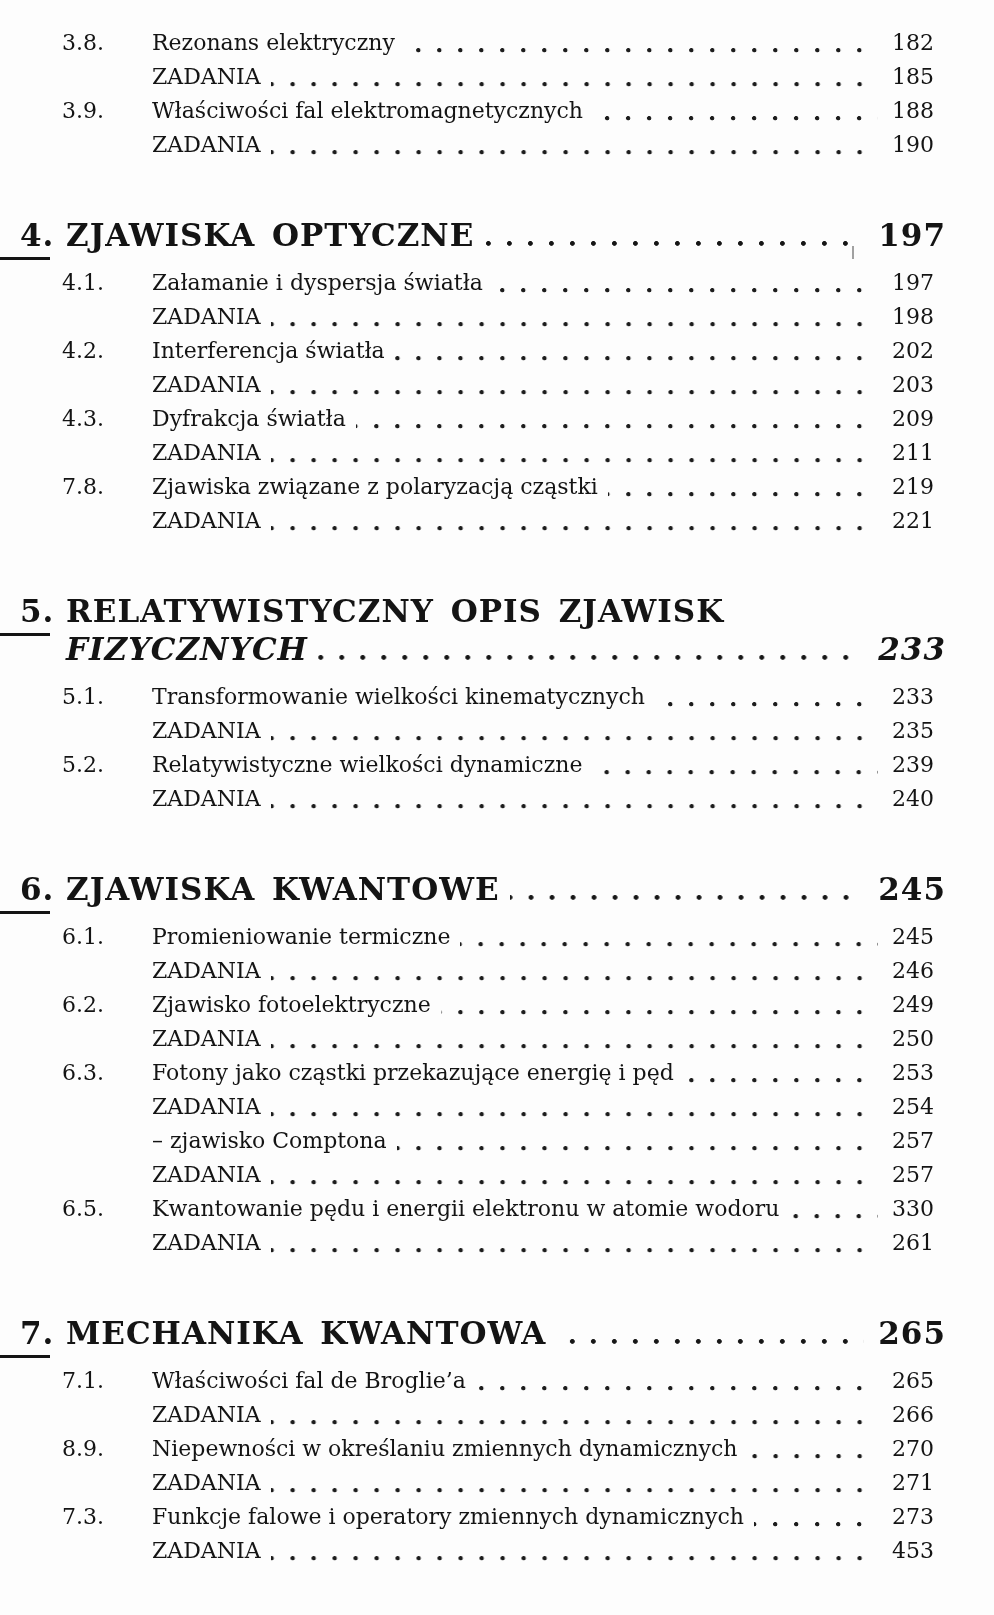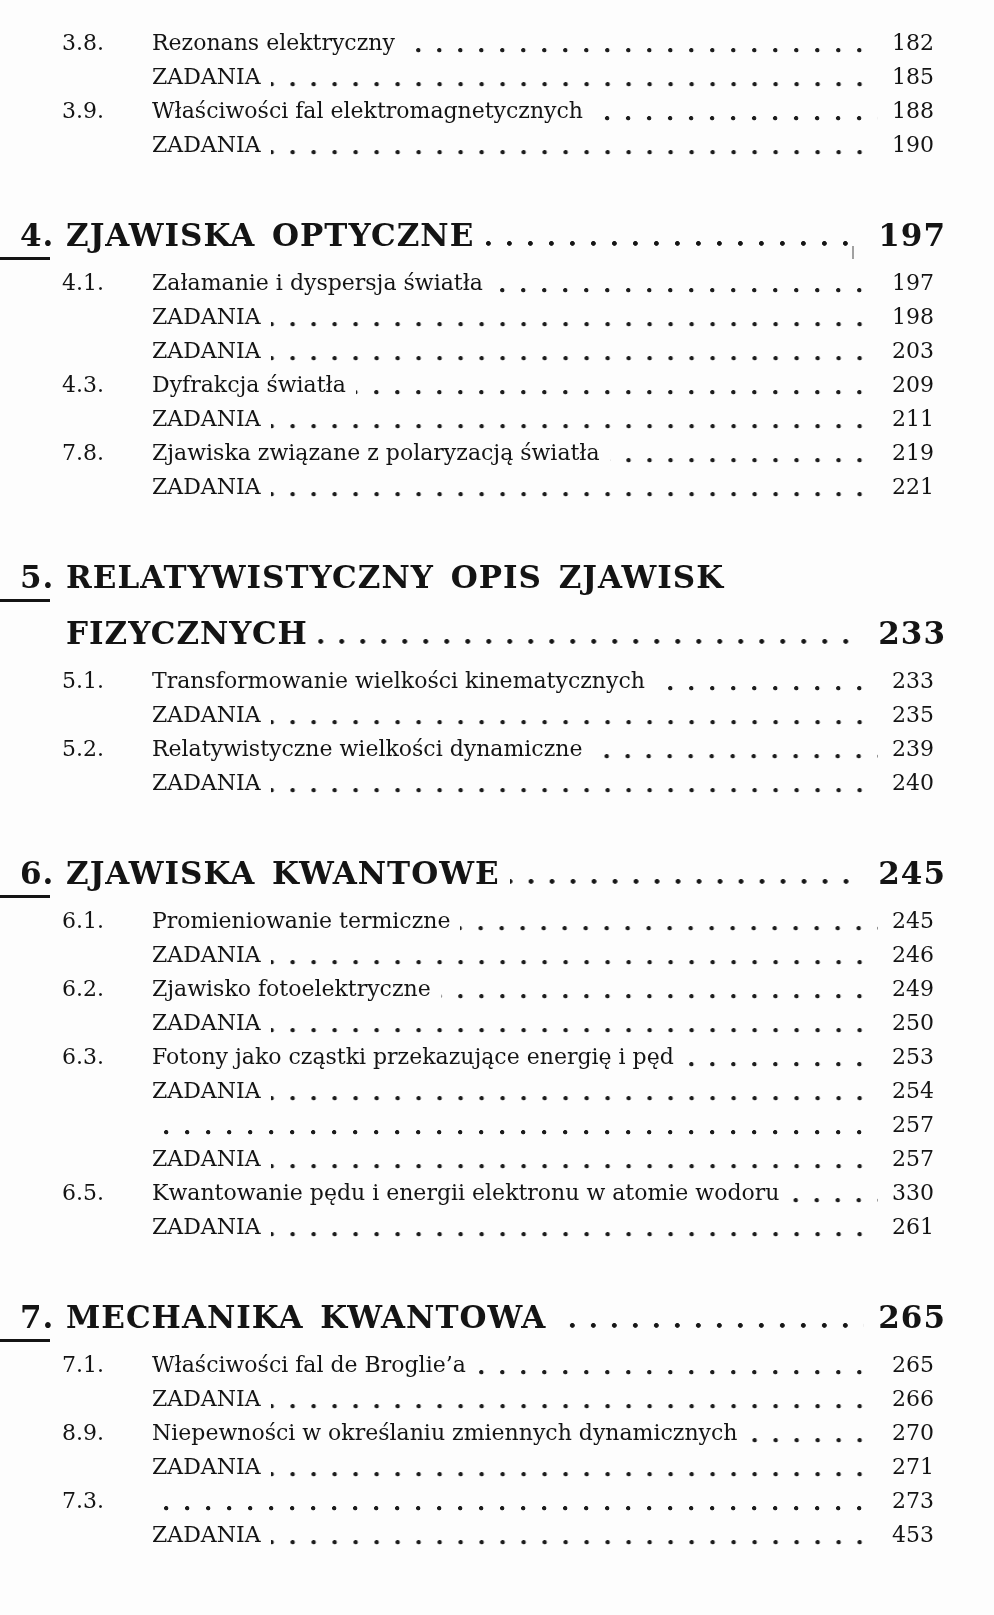--- a/index.html
+++ b/index.html
@@ -65,21 +65,21 @@
     line-height: 38px;
     letter-spacing: 1px;
     word-spacing: 5px;
   }
   .row.chapter .num { width: 46px; }
   .row.chapter .leader {
     background-image: radial-gradient(circle at 2.4px 2.4px, #161616 2px, rgba(0,0,0,0) 2.8px);
     background-position: right 0 bottom 8px;
   }
   .row.chapter.no-bottom { margin-bottom: 0; }
-  .row.chapter.cont { margin-top: 18px; }
+  .row.chapter.cont { margin-top: 0; font-style: italic; }
 
   .num.underlined { position: relative; }
   .num.underlined::after {
     content: "";
     position: absolute;
     left: -20px;
     bottom: -6px;
     width: 50px;
     height: 3px;
     background: #141414;
@@ -137,40 +137,46 @@
     <span class="leader"></span>
     <span class="pagenum">197</span>
   </div>
       <div class="row section">
     <span class="num"></span>
     <span class="title">ZADANIA</span>
     <span class="leader"></span>
     <span class="pagenum">198</span>
   </div>
       <div class="row section">
+    <span class="num">4.2.</span>
+    <span class="title">Interferencja światła</span>
+    <span class="leader"></span>
+    <span class="pagenum">202</span>
+  </div>
+      <div class="row section">
     <span class="num"></span>
     <span class="title">ZADANIA</span>
     <span class="leader"></span>
     <span class="pagenum">203</span>
   </div>
       <div class="row section">
     <span class="num">4.3.</span>
     <span class="title">Dyfrakcja światła</span>
     <span class="leader"></span>
     <span class="pagenum">209</span>
   </div>
       <div class="row section">
     <span class="num"></span>
     <span class="title">ZADANIA</span>
     <span class="leader"></span>
     <span class="pagenum">211</span>
   </div>
       <div class="row section">
     <span class="num">7.8.</span>
-    <span class="title">Zjawiska związane z polaryzacją światła</span>
+    <span class="title">Zjawiska związane z polaryzacją cząstki</span>
     <span class="leader"></span>
     <span class="pagenum">219</span>
   </div>
       <div class="row section">
     <span class="num"></span>
     <span class="title">ZADANIA</span>
     <span class="leader"></span>
     <span class="pagenum">221</span>
   </div>
       <div class="row chapter no-bottom">
@@ -245,20 +251,21 @@
     <span class="pagenum">253</span>
   </div>
       <div class="row section">
     <span class="num"></span>
     <span class="title">ZADANIA</span>
     <span class="leader"></span>
     <span class="pagenum">254</span>
   </div>
       <div class="row section cont">
     <span class="num"></span>
+    <span class="title">– zjawisko Comptona</span>
     <span class="leader"></span>
     <span class="pagenum">257</span>
   </div>
       <div class="row section">
     <span class="num"></span>
     <span class="title">ZADANIA</span>
     <span class="leader"></span>
     <span class="pagenum">257</span>
   </div>
       <div class="row section">
@@ -298,20 +305,21 @@
     <span class="pagenum">270</span>
   </div>
       <div class="row section">
     <span class="num"></span>
     <span class="title">ZADANIA</span>
     <span class="leader"></span>
     <span class="pagenum">271</span>
   </div>
       <div class="row section">
     <span class="num">7.3.</span>
+    <span class="title">Funkcje falowe i operatory zmiennych dynamicznych</span>
     <span class="leader"></span>
     <span class="pagenum">273</span>
   </div>
       <div class="row section">
     <span class="num"></span>
     <span class="title">ZADANIA</span>
     <span class="leader"></span>
     <span class="pagenum">453</span>
   </div>
     </div>

